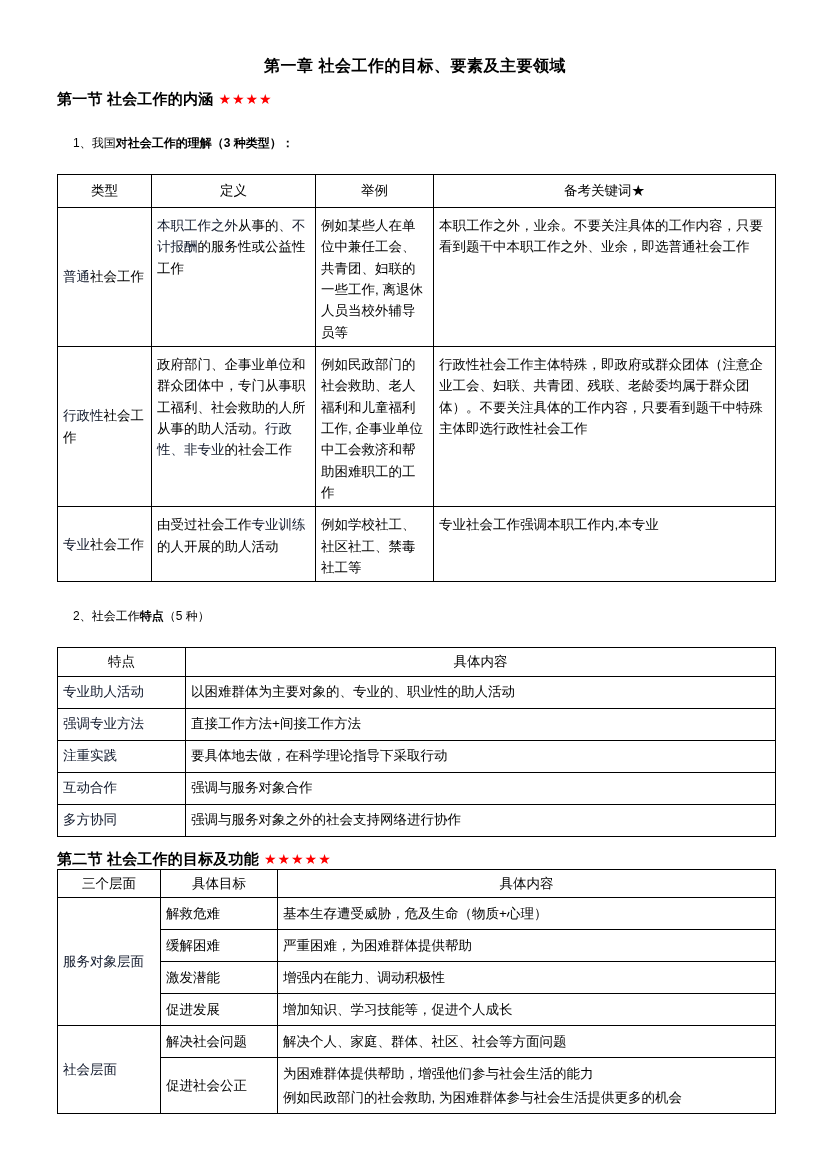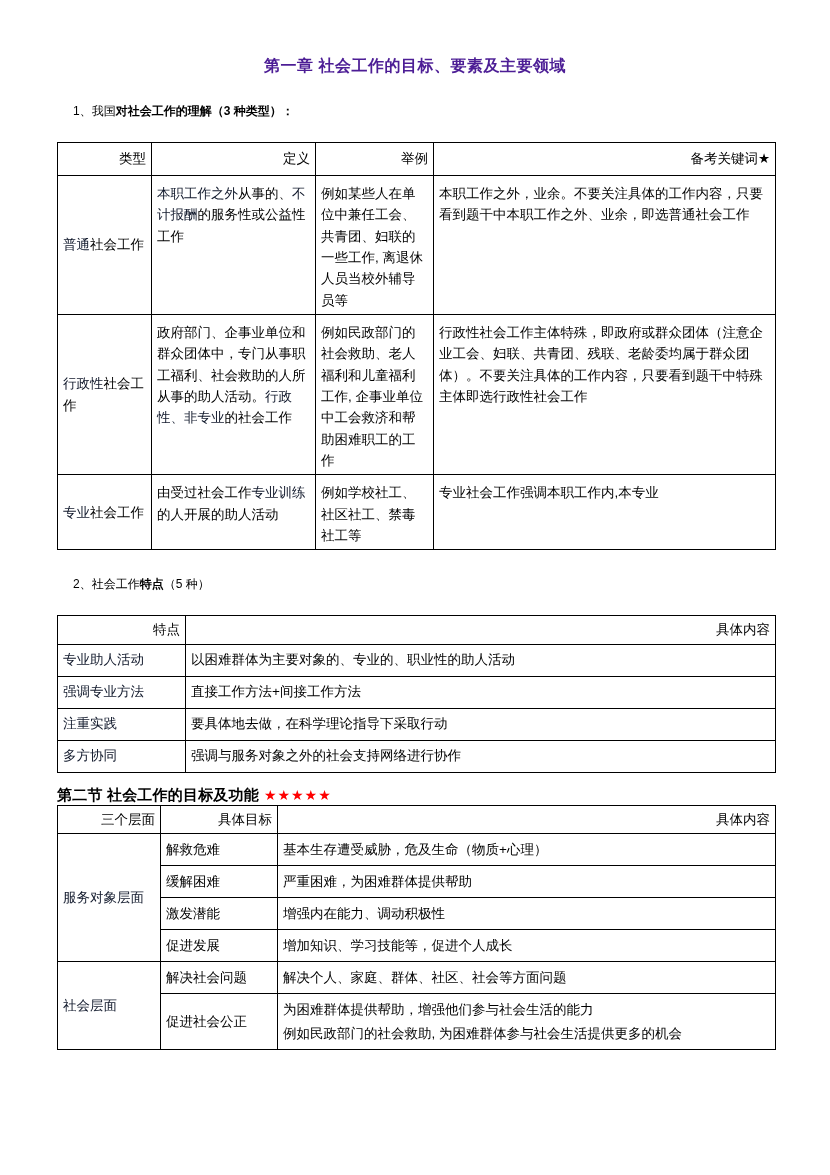--- a/index.html
+++ b/index.html
@@ -17,21 +17,21 @@
   }
   .page {
     position: relative;
     width: 830px;
     height: 1175px;
     padding: 0;
     box-sizing: border-box;
   }
   .chapter-title {
     text-align: center;
-    color: #4c1d95;
+    color: #000000;
     font-weight: bold;
     font-size: 16px;
     margin: 0;
     padding-top: 56px;
     letter-spacing: 0.5px;
   }
   .section-head {
     font-weight: bold;
     font-size: 15px;
     margin: 0;
@@ -58,21 +58,21 @@
     table-layout: fixed;
   }
   table.doc td, table.doc th {
     border: 1px solid #000000;
     font-size: 13.5px;
     line-height: 1.58;
     padding: 3px 5px;
     vertical-align: middle;
     font-weight: normal;
   }
-  th.hdr { text-align: right; padding: 4px 5px; }
+  th.hdr { text-align: center; padding: 4px 5px; font-family: Liberation Serif, serif; }
   td.ctr { text-align: left; }
   td.lft { text-align: left; }
   .blue { color: #0f172a; }
   .tophdr td, .tophdr th { height: 26px; }
 
   
   .t1 col.c1 { width: 94px; }
   .t1 col.c2 { width: 164px; }
   .t1 col.c3 { width: 118px; }
   .t1 col.c4 { width: 342px; }
@@ -95,20 +95,23 @@
   .two-line div { white-space: nowrap; }
   .nowrapcell { white-space: nowrap; }
 </style>
 </head>
 <body>
 
 <div class="page">
 
   <div class="chapter-title">第一章 社会工作的目标、要素及主要领域</div>
 
+  <div class="section-head">
+    <span>第一节 社会工作的内涵</span><span class="stars">★★★★</span>
+  </div>
 
   <div class="numbered">
     <span>1、我国</span><b>对社会工作的理解</b><b>（3 种类型）：</b>
   </div>
 
   <table class="doc t1">
     <colgroup>
         <col class="c1">
         <col class="c2">
         <col class="c3">
@@ -162,20 +165,24 @@
       </tr>
       <tr>
         <td class="ctr blue">强调专业方法</td>
         <td class="lft">直接工作方法+间接工作方法</td>
       </tr>
       <tr>
         <td class="ctr blue">注重实践</td>
         <td class="lft">要具体地去做，在科学理论指导下采取行动</td>
       </tr>
       <tr>
+        <td class="ctr blue">互动合作</td>
+        <td class="lft">强调与服务对象合作</td>
+      </tr>
+      <tr>
         <td class="ctr blue">多方协同</td>
         <td class="lft">强调与服务对象之外的社会支持网络进行协作</td>
       </tr>
     </tbody>
   </table>
 
   <div class="section-head">
     <span>第二节 社会工作的目标及功能</span><span class="stars">★★★★★</span>
   </div>
 

